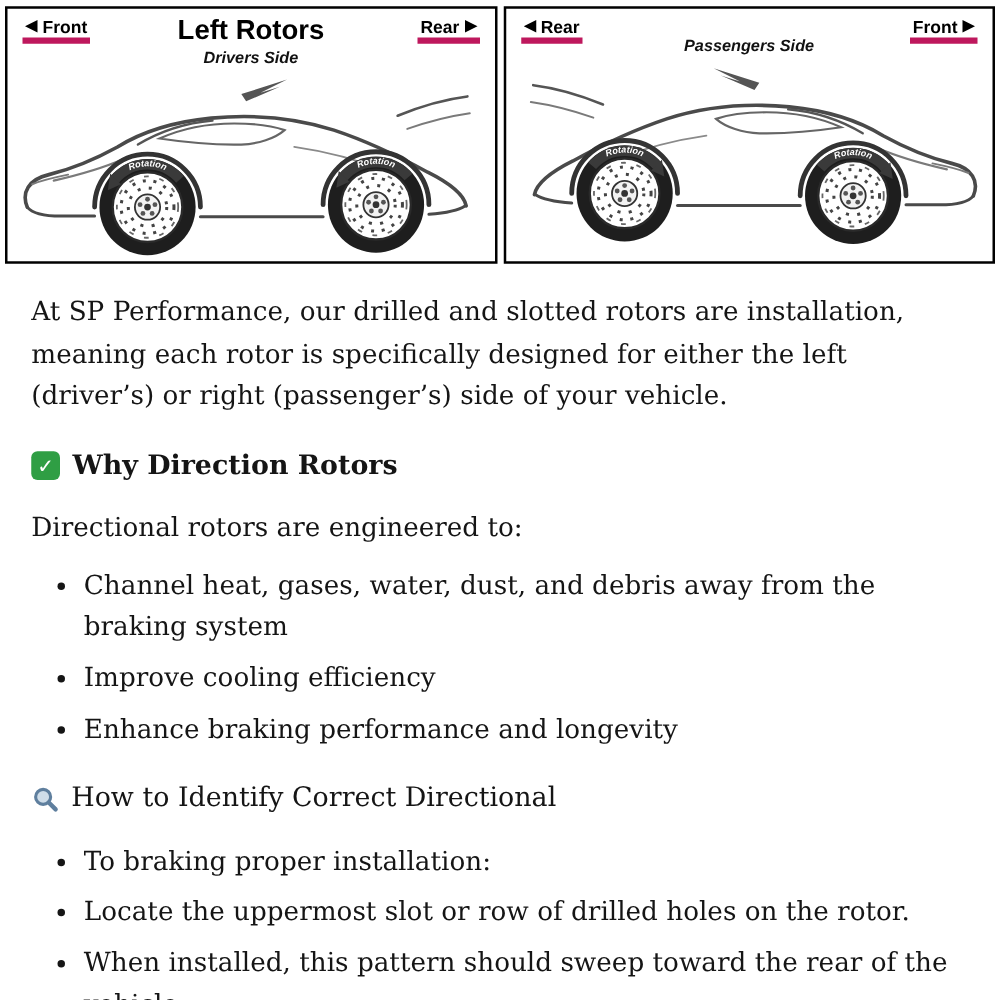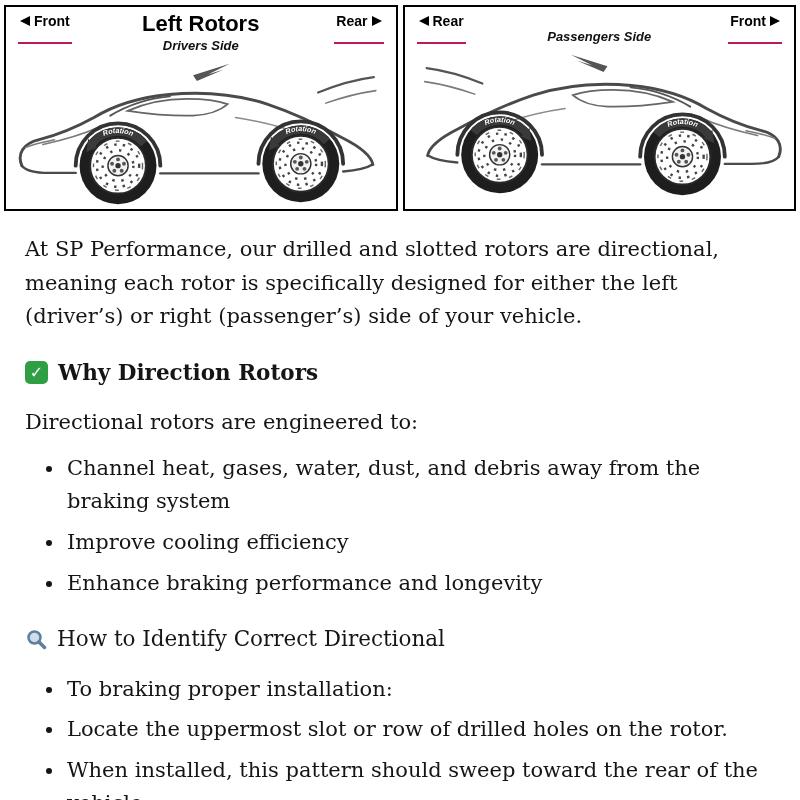--- a/index.html
+++ b/index.html
@@ -5,21 +5,21 @@
   html,body{margin:0;padding:0;background:#fff;}
   body{width:800px;height:800px;font-family:"DejaVu Serif","Liberation Serif",serif;color:#151515;overflow:hidden;}
 
   
   .diagram{display:flex;gap:5px;padding:5px 4px 0 4px;}
   .panel{flex:1;border:2px solid #000;height:206px;box-sizing:border-box;background:#fff;overflow:hidden;}
   .panel-header{display:grid;grid-template-columns:1fr auto 1fr;align-items:start;padding:4px 8px 0 8px;}
   .panel-title-wrap{text-align:center;line-height:1.05;}
   .panel-title{font:700 22px "Liberation Sans",sans-serif;color:#000;}
   .panel-subtitle{font:700 italic 13px "Liberation Sans",sans-serif;font-style:italic;color:#111;}
-  .dir-label{display:inline-flex;align-items:center;border-bottom:2px solid #be185d;padding:0 2px 13px 2px;
+  .dir-label{display:inline-flex;align-items:center;border-bottom:5px solid #be185d;padding:0 2px 1px 2px;
              font:700 14px "Liberation Sans",sans-serif;color:#000;margin-top:2px;}
   .dir-left{justify-self:start;margin-left:4px;}
   .dir-right{justify-self:end;margin-right:4px;}
   .tri{width:0;height:0;border-top:5px solid transparent;border-bottom:5px solid transparent;}
   .tri-left{border-right:10px solid #000;margin-right:4px;}
   .tri-right{border-left:10px solid #000;margin-left:4px;}
   .car-svg{display:block;width:100%;height:152px;margin-top:2px;}
   .rot-label{font:700 7.5px "Liberation Sans",sans-serif;font-style:italic;fill:#fff;}
 
   
@@ -146,21 +146,21 @@
         <use href="#rotorSym"></use>
           <use href="#rotCW"></use>
         <text class="rot-label" text-anchor="middle"><textPath href="#rotTextArc" startOffset="50%">Rotation</textPath></text>
       </g>
     </svg>
   </div>
 </div>
 
 <div class="content">
 
-  <p class="intro">At SP Performance, our drilled and slotted rotors are directional, meaning each rotor is specifically designed for either the left (driver’s) or right (passenger’s) side of your vehicle.</p>
+  <p class="intro">At SP Performance, our drilled and slotted rotors are installation, meaning each rotor is specifically designed for either the left (driver’s) or right (passenger’s) side of your vehicle.</p>
 
   <div class="section-head bold">
     <span class="check-icon">✓</span>
     <span>Why Direction Rotors</span>
   </div>
 
   <p class="lead">Directional rotors are engineered to:</p>
 
   <ul>
     <li>Channel heat, gases, water, dust, and debris away from the braking system</li>

